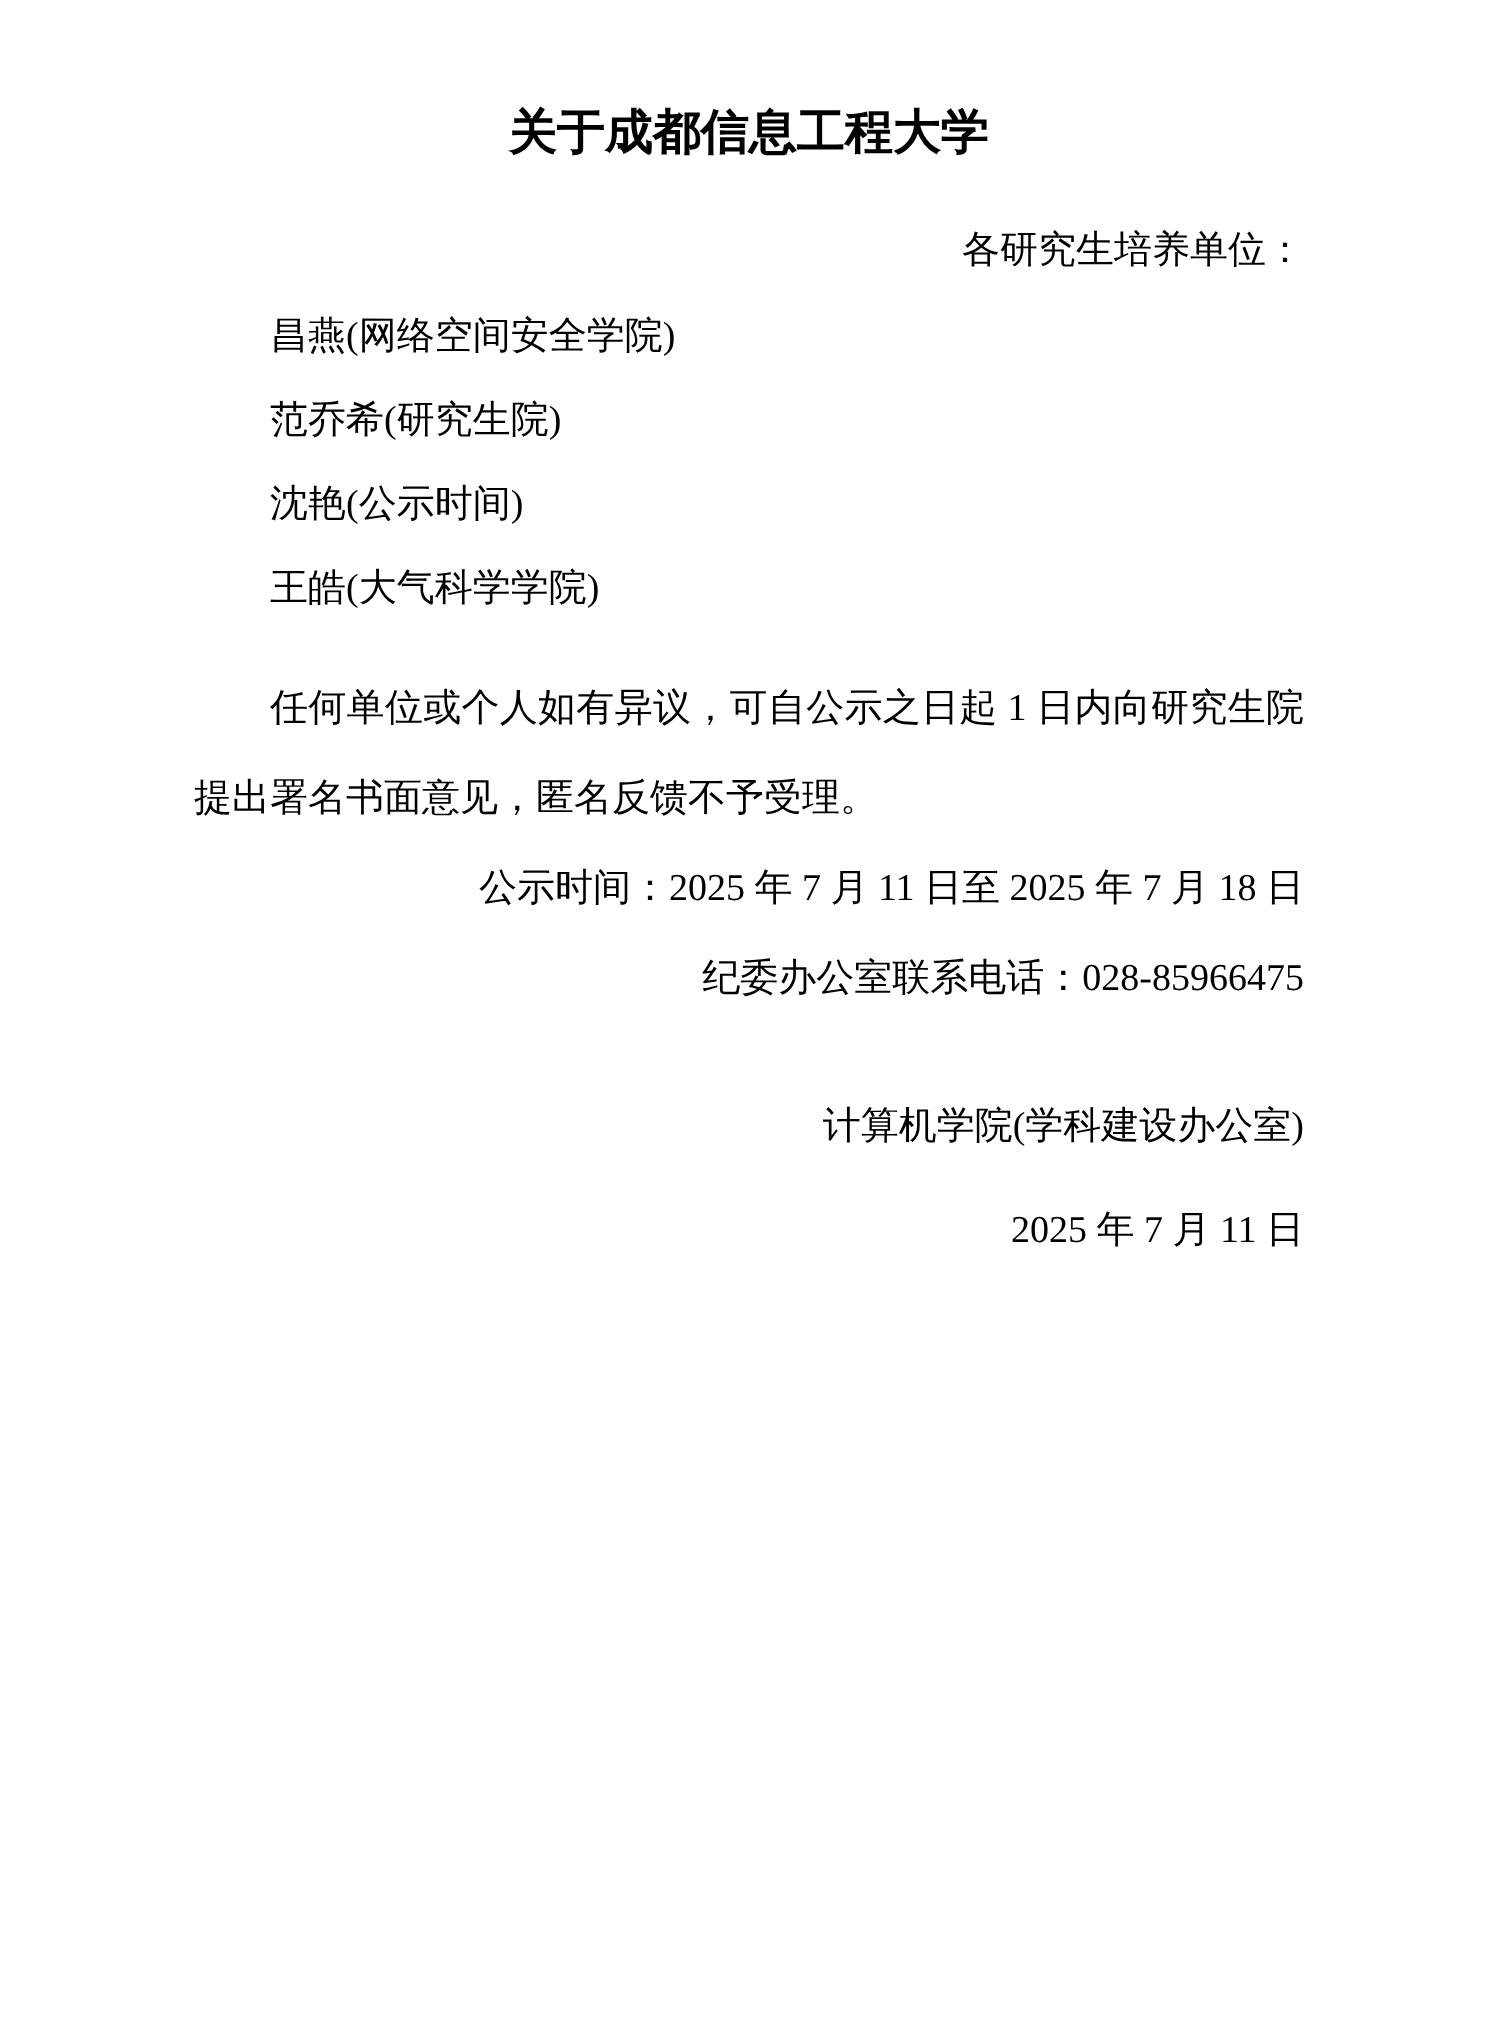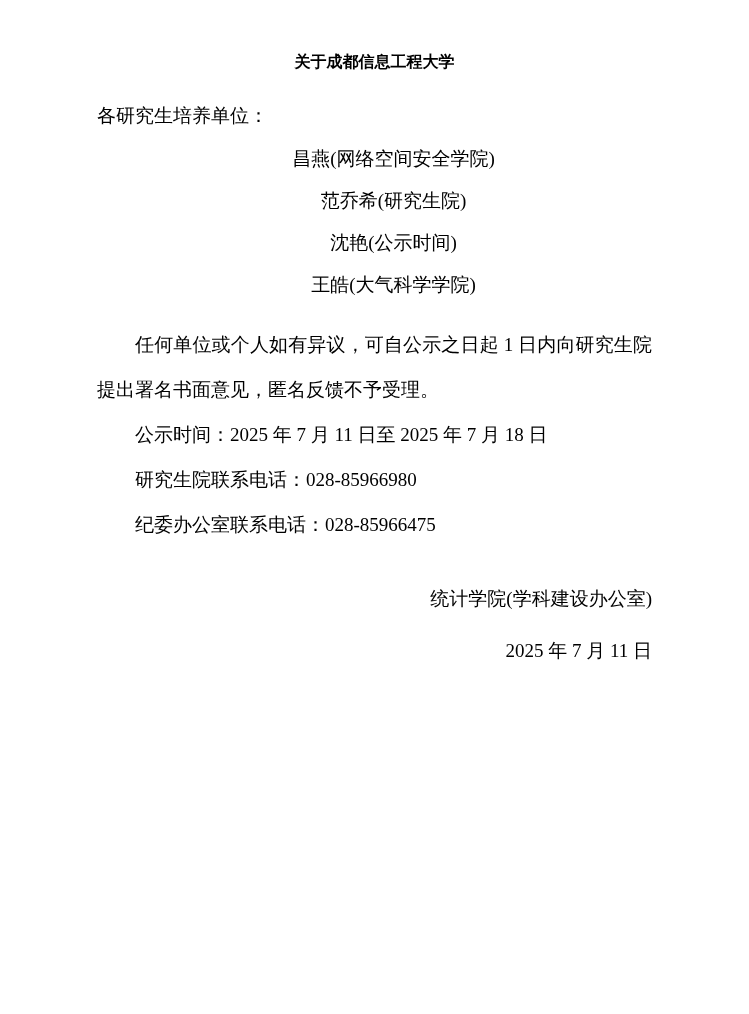--- a/index.html
+++ b/index.html
@@ -12,42 +12,42 @@
     width: 749px;
     height: 1014px;
     box-sizing: border-box;
     background: #ffffff;
     color: #000000;
     font-family: "Liberation Serif", "DejaVu Serif", serif;
     padding: 52px 97px 0 97px;
     overflow: hidden;
   }
   .title {
-    font-size: 16px;
+    font-size: 24px;
     font-weight: bold;
     text-align: center;
     margin: 0;
     line-height: 1.25;
   }
   .title-line1 { margin-bottom: 21px; }
   .title-line2 { font-size: 22px; margin-bottom: 18px; }
   p { margin: 0; }
   .body-line {
     font-size: 19px;
     line-height: 45px;
+    text-align: right;
   }
   .para {
     font-size: 19px;
     line-height: 45px;
     text-align: justify;
     text-indent: 2em;
   }
   .name-list {
     margin: 0 0 16px 0;
-    text-align: center;
   }
   .name-item {
     font-size: 19px;
     line-height: 42px;
     text-indent: 2em;
   }
   .indent { text-indent: 2em; }
   .para-objection { margin-top: 14px; }
   .signature-block {
     margin-top: 26px;
@@ -73,22 +73,21 @@
     <p class="name-item">昌燕(网络空间安全学院)</p>
     <p class="name-item">范乔希(研究生院)</p>
     <p class="name-item">沈艳(公示时间)</p>
     <p class="name-item">王皓(大气科学学院)</p>
   </div>
 
   <p class="para para-objection">任何单位或个人如有异议，可自公示之日起 1 日内向研究生院提出署名书面意见，匿名反馈不予受理。</p>
 
   <p class="body-line indent">公示时间：2025 年 7 月 11 日至 2025 年 7 月 18 日</p>
 
-  <p class="body-line indent">研究生院联系电话：028-85966980</p>
 
   <p class="body-line indent">纪委办公室联系电话：028-85966475</p>
 
   <div class="signature-block">
-    <p>统计学院(学科建设办公室)</p>
+    <p>计算机学院(学科建设办公室)</p>
     <p>2025 年 7 月 11 日</p>
   </div>
 
 </div>
 
 </body></html>

